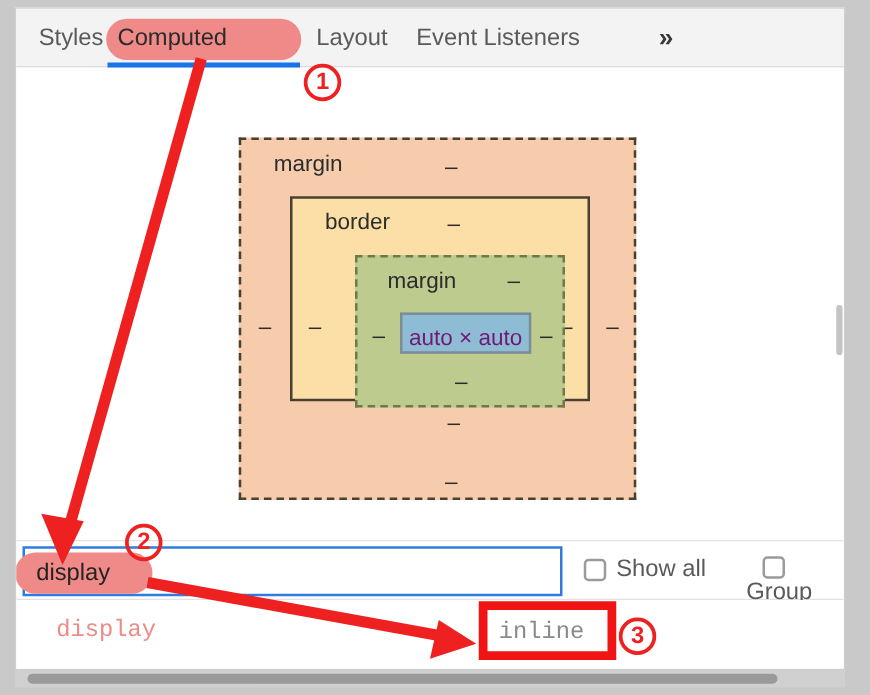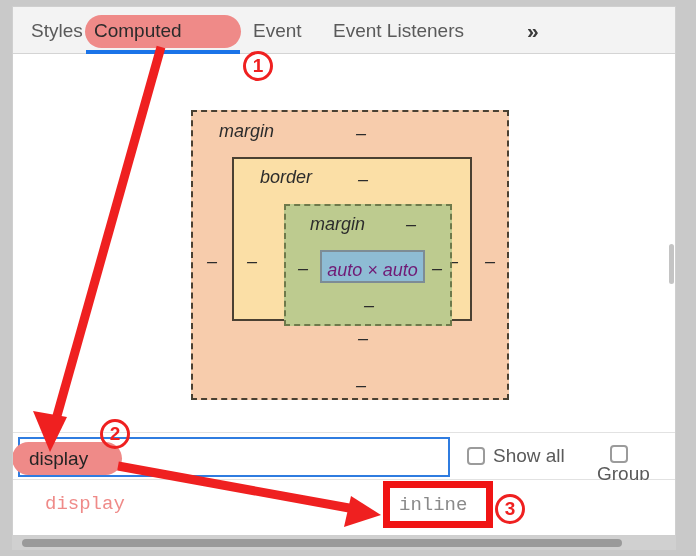--- a/index.html
+++ b/index.html
@@ -85,21 +85,20 @@
     z-index: 3;
   }
 
   
   #boxmodel-area {
     position: absolute;
     left: 0; top: 47px;
     width: 100%;
     bottom: 103px;
     background: #ffffff;
-    font-style: italic;
   }
   .bm {
     position: absolute;
     box-sizing: border-box;
   }
   #bm-margin {
     left: 178px; top: 56px;
     width: 318px; height: 290px;
     background: #f7ccac;
     border: 2px dashed #4a4032;
@@ -307,21 +306,21 @@
 <body>
 
 <div id="shell">
 
   <div id="panel">
 
     <div id="tabbar">
       <div id="computed-pill"></div>
       <div class="tab" id="tab-styles">Styles</div>
       <div class="tab sel" id="tab-computed">Computed</div>
-      <div class="tab" id="tab-layout">Event</div>
+      <div class="tab" id="tab-layout">Layout</div>
       <div class="tab" id="tab-events">Event Listeners</div>
       <div class="tab" id="tab-overflow">»</div>
       <div id="tab-underline"></div>
     </div>
 
     <div id="boxmodel-area">
 
       <div class="bm" id="bm-margin">
         <span class="bm-label" id="lbl-margin">margin</span>
         <span class="dash" id="d-m-top">–</span>

